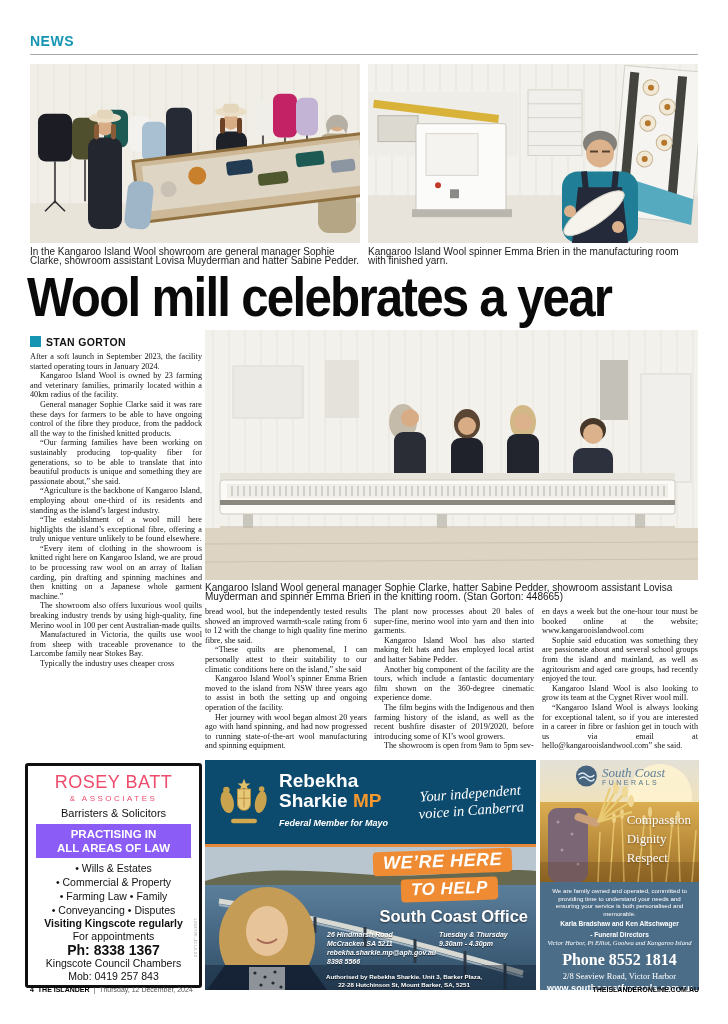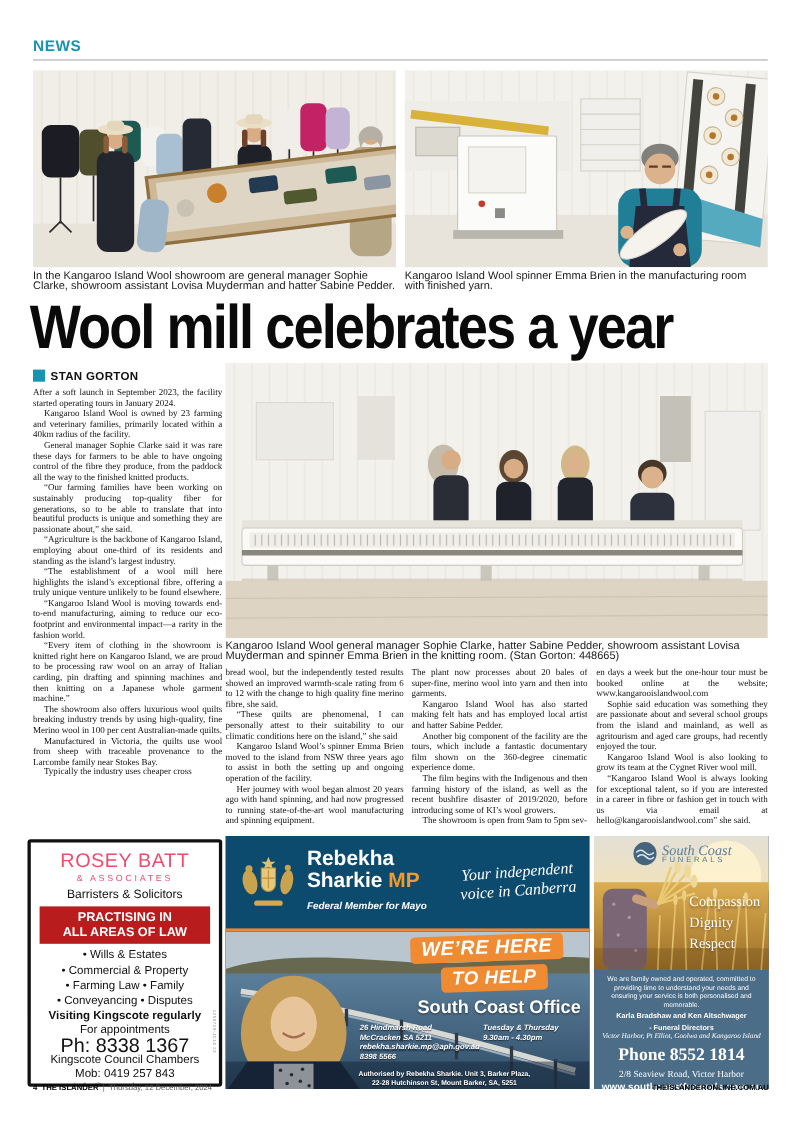--- a/index.html
+++ b/index.html
@@ -36,25 +36,25 @@
   .col-left { left:30px; top:352px; width:172px; height:410px; }
   .bcol1 { left:205px; top:607px; width:162px; height:152px; }
   .bcol2 { left:374px; top:607px; width:160px; height:152px; }
   .bcol3 { left:542px; top:607px; width:156px; height:152px; }
 
   
   .ad-rosey { position:absolute; left:25px; top:763px; width:177px; height:225px; border:3px solid #101010; border-radius:3px; background:#fff; text-align:center; padding-top:4px; overflow:hidden; }
   .rb-name { font-size:18px; line-height:24px; color:#ee4b6d; letter-spacing:.5px; }
   .rb-sub { font-size:8px; letter-spacing:2.5px; color:#ee4b6d; line-height:9px; }
   .rb-tag { font-size:11px; margin-top:4px; line-height:13px; color:#111; }
-  .rb-banner { background:#b91c1c; color:#fff; font-weight:700; font-size:11.5px; line-height:14px; margin:4px 8px 3px; padding:3px 0; }
+  .rb-banner { background:#8b5cf6; color:#fff; font-weight:700; font-size:11.5px; line-height:14px; margin:4px 8px 3px; padding:3px 0; }
   .rb-service { font-size:10.5px; line-height:14px; }
   .rb-bold { font-weight:700; font-size:10.5px; line-height:13px; }
   .rb-line { font-size:10.5px; line-height:13px; }
-  .rb-phone { font-weight:400; font-size:18px; line-height:14px; }
+  .rb-phone { font-weight:700; font-size:14px; line-height:14px; }
   .rb-code { position:absolute; right:1px; bottom:28px; font-size:4px; color:#999; writing-mode:vertical-rl; letter-spacing:.5px; }
 
   
   .ad-sharkie { position:absolute; left:205px; top:760px; width:331px; height:230px; background:#0c4a6e; overflow:hidden; }
   .sh-top { height:84px; display:flex; align-items:center; padding:0 10px; color:#fff; }
   .sh-names { margin-left:6px; font-size:19px; line-height:20px; font-weight:700; }
   .sh-mp { color:#f5992e; }
   .sh-role { font-size:9px; font-style:italic; font-weight:700; margin-top:2px; }
   .sh-slogan { margin-left:auto; font-family:"Liberation Serif", serif; font-style:italic; font-size:14.5px; line-height:17px; transform:rotate(-4deg); text-align:center; padding-right:2px; }
   .sh-divider { height:3px; background:#e8883a; }
@@ -295,21 +295,20 @@
 
   <div class="caption caption-main">Kangaroo Island Wool general manager Sophie Clarke, hatter Sabine Pedder, showroom assistant Lovisa Muyderman and spinner Emma Brien in the knitting room. (Stan Gorton: 448665)</div>
 
   <div class="col col-left">
       <p>After a soft launch in September 2023, the facility started operating tours in January 2024.</p>
       <p>Kangaroo Island Wool is owned by 23 farming and veterinary families, primarily located within a 40km radius of the facility.</p>
       <p>General manager Sophie Clarke said it was rare these days for farmers to be able to have ongoing control of the fibre they produce, from the paddock all the way to the finished knitted products.</p>
       <p>“Our farming families have been working on sustainably producing top-quality fiber for generations, so to be able to translate that into beautiful products is unique and something they are passionate about,” she said.</p>
       <p>“Agriculture is the backbone of Kangaroo Island, employing about one-third of its residents and standing as the island’s largest industry.</p>
       <p>“The establishment of a wool mill here highlights the island’s exceptional fibre, offering a truly unique venture unlikely to be found elsewhere.</p>
-      <p>“Kangaroo Island Wool is moving towards end-to-end manufacturing, aiming to reduce our eco-footprint and environmental impact—a rarity in the fashion world.</p>
       <p>“Every item of clothing in the showroom is knitted right here on Kangaroo Island, we are proud to be processing raw wool on an array of Italian carding, pin drafting and spinning machines and then knitting on a Japanese whole garment machine.”</p>
       <p>The showroom also offers luxurious wool quilts breaking industry trends by using high-quality, fine Merino wool in 100 per cent Australian-made quilts.</p>
       <p>Manufactured in Victoria, the quilts use wool from sheep with traceable provenance to the Larcombe family near Stokes Bay.</p>
       <p>Typically the industry uses cheaper cross</p>
     </div>
   <div class="col bcol1">
       <p>bread wool, but the independently tested results showed an improved warmth-scale rating from 6 to 12 with the change to high quality fine merino fibre, she said.</p>
       <p>“These quilts are phenomenal, I can personally attest to their suitability to our climatic conditions here on the island,” she said</p>
       <p>Kangaroo Island Wool’s spinner Emma Brien moved to the island from NSW three years ago to assist in both the setting up and ongoing operation of the facility.</p>
       <p>Her journey with wool began almost 20 years ago with hand spinning, and had now progressed to running state-of-the-art wool manufacturing and spinning equipment.</p>

